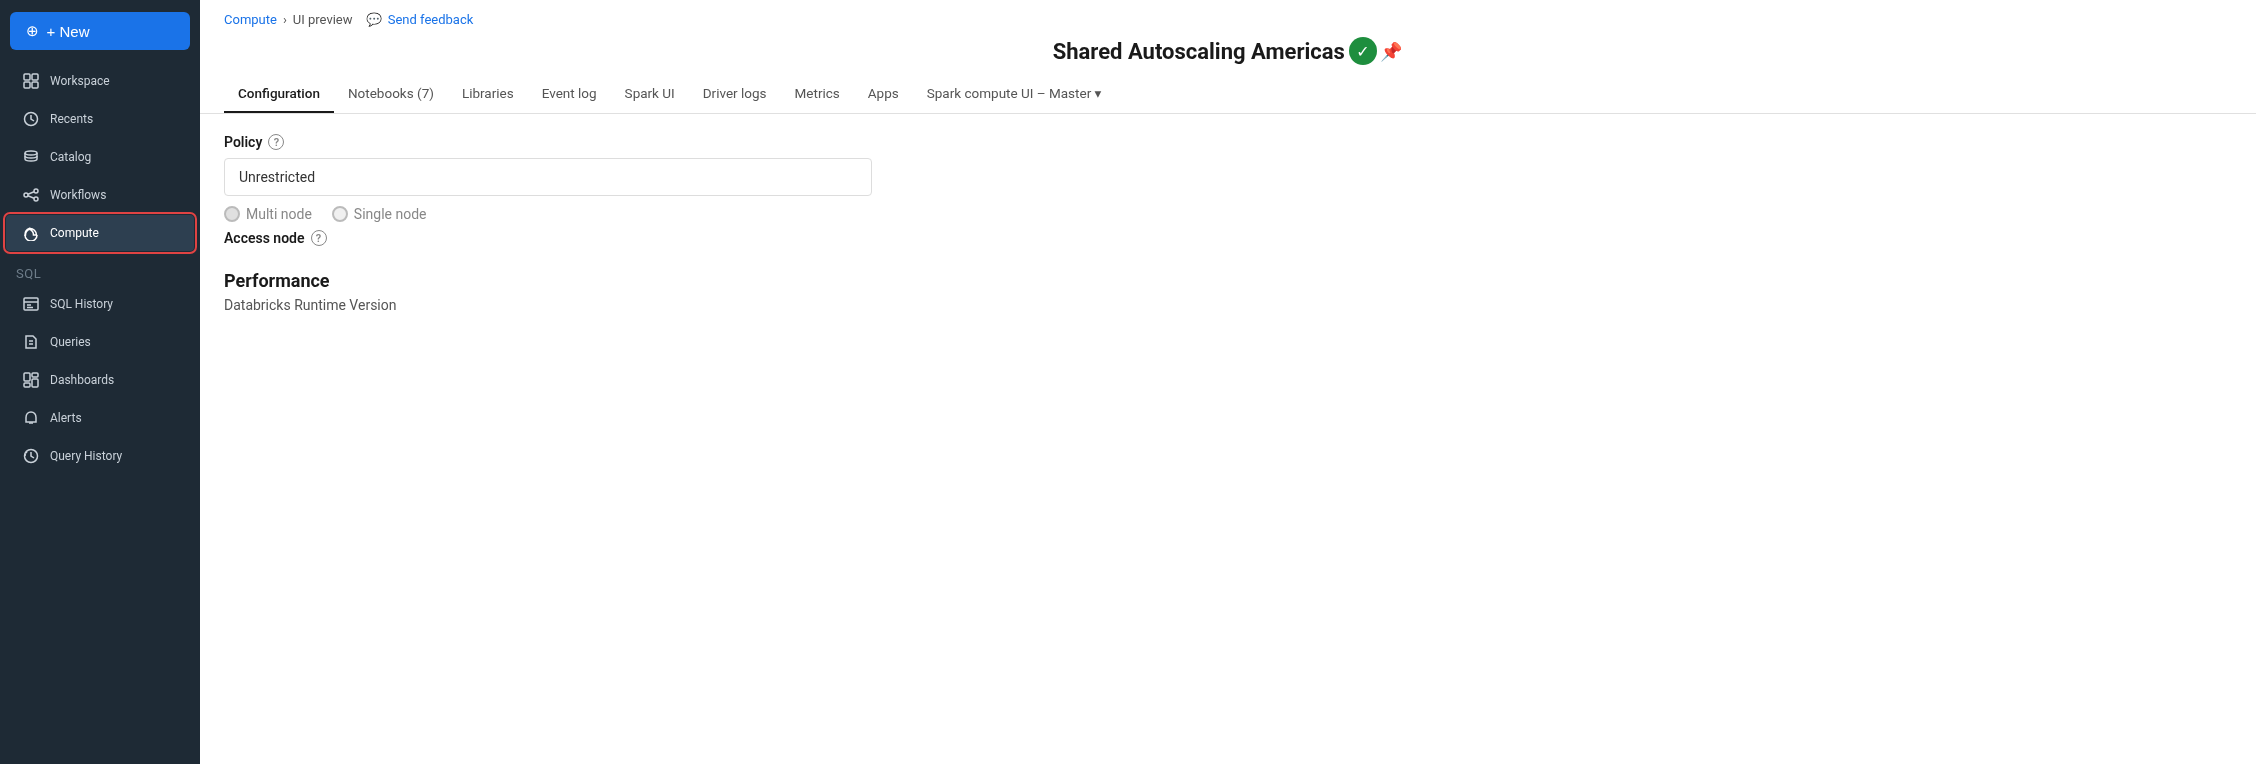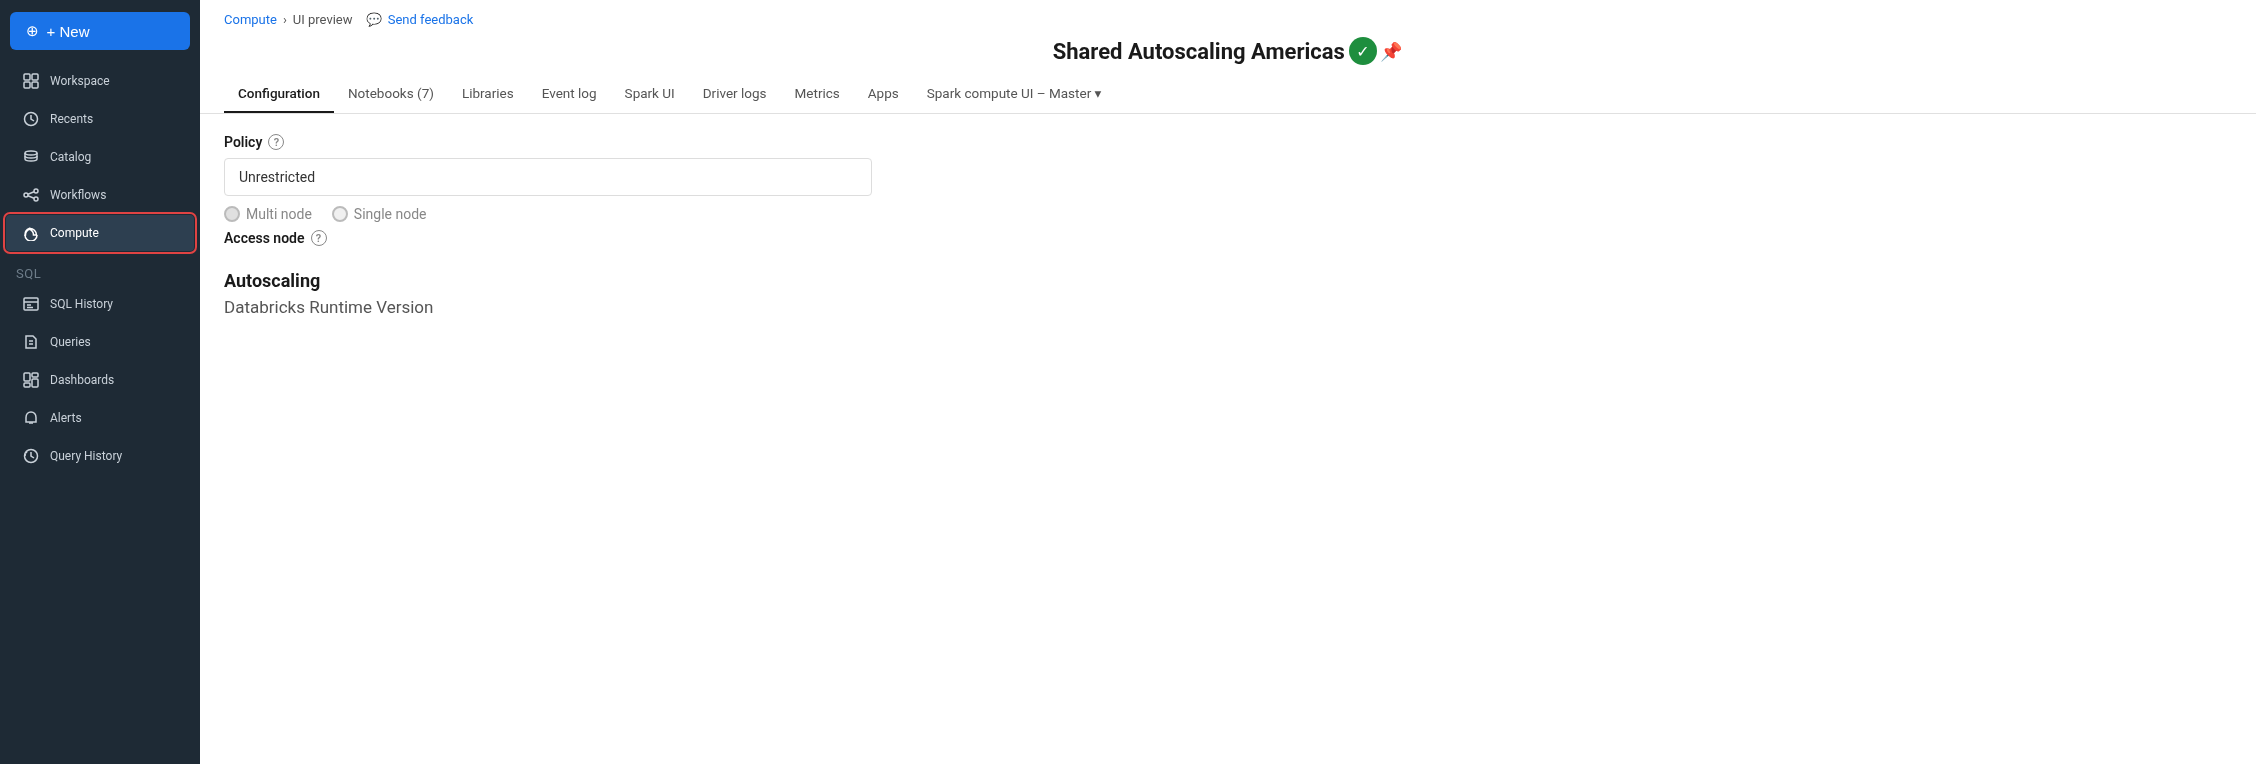--- a/index.html
+++ b/index.html
@@ -210,21 +210,21 @@
       background: #e0e0e0;
     }
     .section-title {
       font-size: 18px;
       font-weight: 700;
       color: #1a1a1a;
       margin-top: 24px;
       margin-bottom: 6px;
     }
     .section-subtitle {
-      font-size: 17px;
+      font-size: 14px;
       color: #555;
     }
   </style>
 </head>
 <body>
 
 <nav class="sidebar">
   <button class="sidebar-new-btn">
     <span>⊕</span>
     <span>+ New</span>
@@ -411,16 +411,16 @@
         <span class="radio-circle"></span>
         <span>Single node</span>
       </label>
     </div>
 
     <div class="field-label">
       <span>Access node</span>
       <span class="help-icon">?</span>
     </div>
 
-    <h2 class="section-title">Autoscaling</h2>
+    <h2 class="section-title">Performance</h2>
     <div class="section-subtitle">Databricks Runtime Version</div>
   </div>
 </main>
 
 </body></html>

